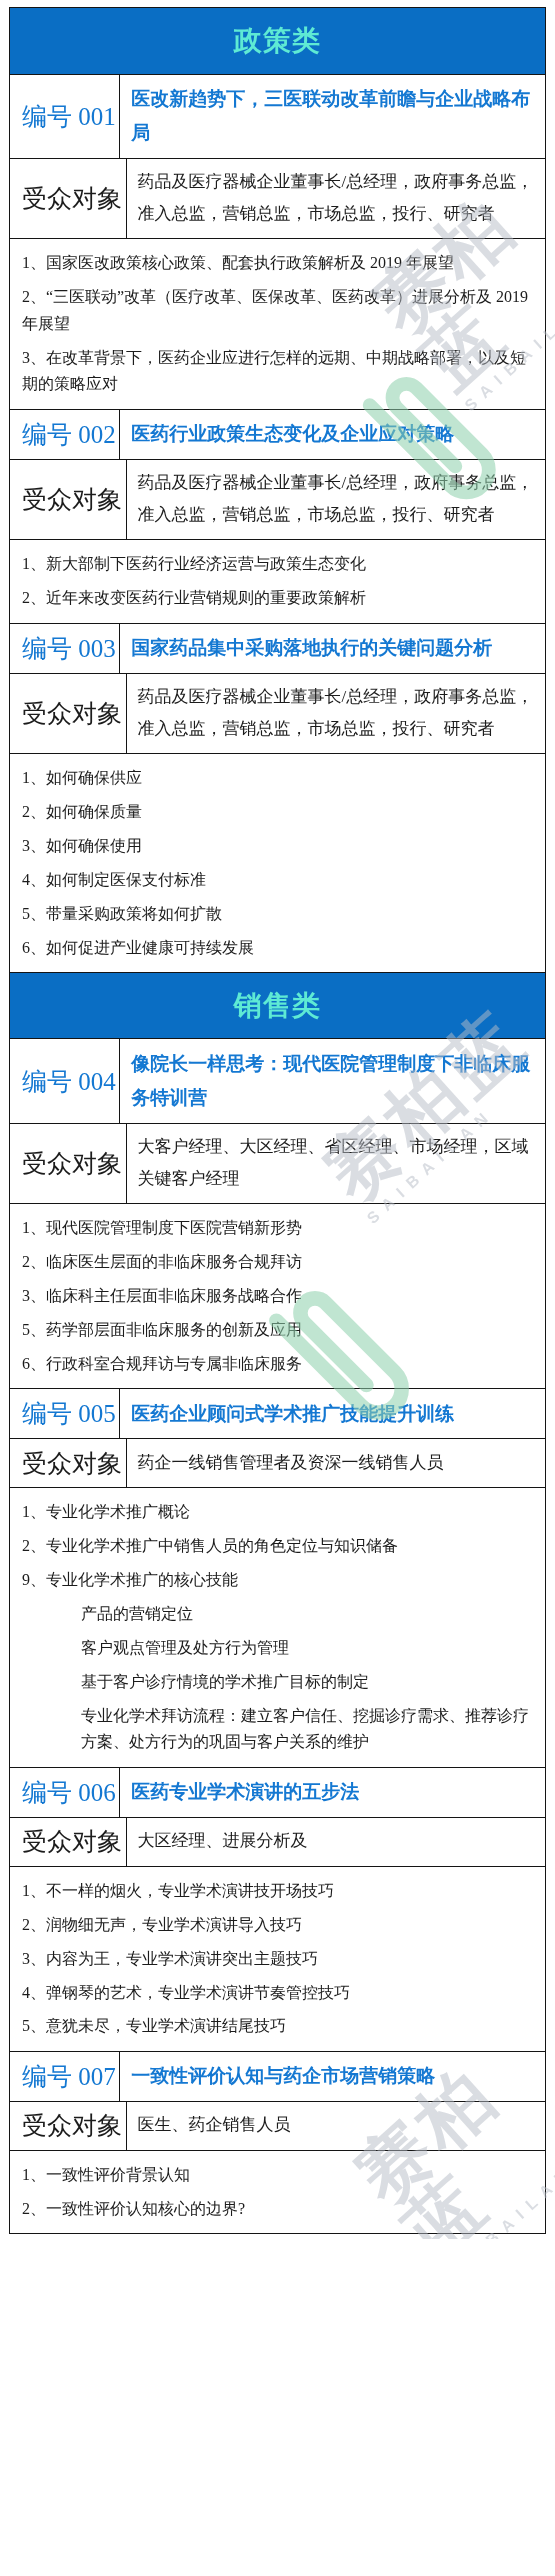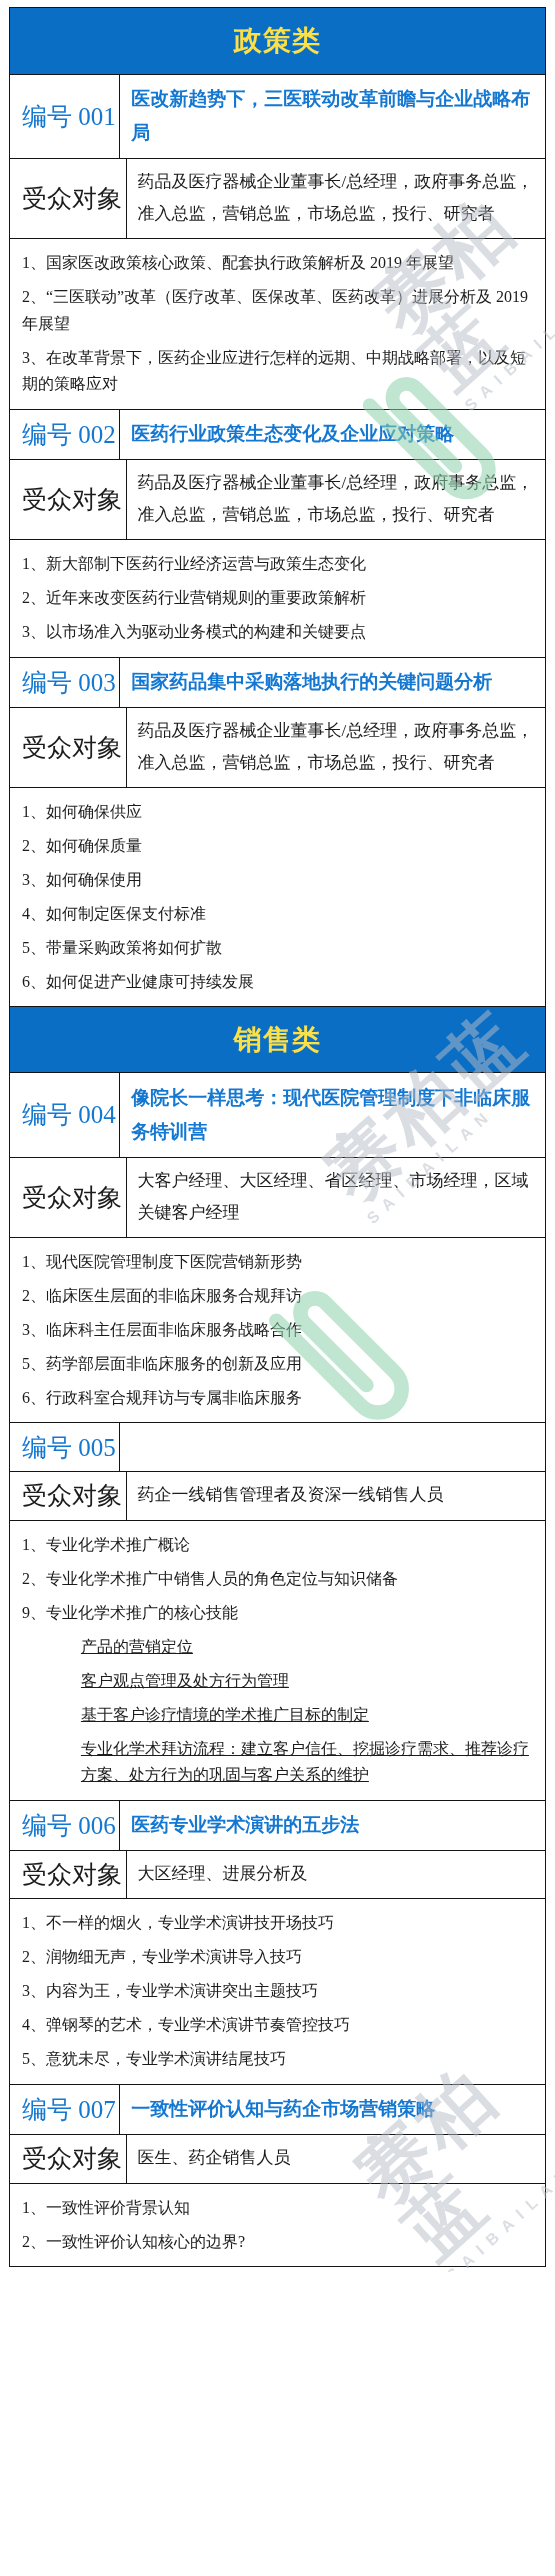--- a/index.html
+++ b/index.html
@@ -10,42 +10,42 @@
     --wm-green:#8ed0ac;
     --wm-gray:#b6bcc6;
   }
   html,body{margin:0;padding:0;background:#fff;}
   body{width:555px;color:var(--ink);font-family:"Liberation Serif",serif;}
   .page{position:relative;padding:7.4px 8.6px 5px 8.6px;box-sizing:border-box;width:555px;}
   .doc{border:1.2px solid var(--border);background:transparent;}
   .doc > :first-child{border-top:none;}
   .band{
     border-top:1.9px solid var(--border);
-    background:var(--band-blue);color:#fde047;
+    background:var(--band-blue);color:#5eead4;
     font-family:"Liberation Sans",sans-serif;font-weight:bold;
     font-size:28px;text-align:center;padding:13.6px 0;letter-spacing:1.2px;
   }
   .entry{border-top:1.9px solid var(--border);}
   .row{display:flex;border-bottom:1.2px solid var(--border);}
   .entry > :last-child{border-bottom:none;}
   .lcell{
     flex:0 0 93px;border-right:1.2px solid var(--border);
     display:flex;align-items:center;
     padding:7.4px 3.7px 7.4px 12.3px;font-size:25px;white-space:nowrap;
   }
   .code{color:var(--title-blue);}
   .rcell{flex:1;display:flex;align-items:flex-start;padding:7.4px 11px;}
   .title{
     color:var(--title-blue);font-family:"Liberation Sans",sans-serif;
     font-weight:bold;font-size:19px;line-height:1.8;
   }
   .aud{font-size:17px;line-height:1.9;}
   .items{padding:3.7px 12.3px 11px 12.3px;font-size:16px;}
   .item{line-height:1.66;margin-top:7.4px;}
-  .item.indent{padding-left:59px;text-decoration:underline;}
+  .item.indent{padding-left:59px;}
   
   .wm{position:absolute;pointer-events:none;transform:rotate(-42deg);transform-origin:left top;opacity:.5;}
   .wm .zh{
     font-family:"Liberation Sans",sans-serif;font-weight:bold;
     font-size:73px;color:var(--wm-gray);letter-spacing:6.2px;display:block;line-height:1;
   }
   .wm .en{
     font-family:"Liberation Sans",sans-serif;font-weight:bold;
     font-size:16px;color:var(--wm-gray);letter-spacing:8.6px;display:block;margin-top:3.7px;
   }
@@ -94,21 +94,20 @@
       </div>
       <div class="row">
         <div class="lcell">受众对象</div>
         <div class="rcell">
             <div class="aud">药品及医疗器械企业董事长/总经理，政府事务总监，准入总监，营销总监，市场总监，投行、研究者</div>
           </div>
       </div>
       <div class="items">
         <div class="item">1、新大部制下医药行业经济运营与政策生态变化</div>
         <div class="item">2、近年来改变医药行业营销规则的重要政策解析</div>
-        <div class="item">3、以市场准入为驱动业务模式的构建和关键要点</div>
       </div>
     </div>
 
     <div class="entry">
       <div class="row">
         <div class="lcell code">编号 003</div>
         <div class="rcell">
             <div class="title">国家药品集中采购落地执行的关键问题分析</div>
           </div>
       </div>
@@ -148,20 +147,23 @@
         <div class="item">2、临床医生层面的非临床服务合规拜访</div>
         <div class="item">3、临床科主任层面非临床服务战略合作</div>
         <div class="item">5、药学部层面非临床服务的创新及应用</div>
         <div class="item">6、行政科室合规拜访与专属非临床服务</div>
       </div>
     </div>
 
     <div class="entry">
       <div class="row">
         <div class="lcell code">编号 005</div>
+        <div class="rcell">
+            <div class="title">医药企业顾问式学术推广技能提升训练</div>
+          </div>
       </div>
       <div class="row">
         <div class="lcell">受众对象</div>
         <div class="rcell">
             <div class="aud">药企一线销售管理者及资深一线销售人员</div>
           </div>
       </div>
       <div class="items">
         <div class="item">1、专业化学术推广概论</div>
         <div class="item">2、专业化学术推广中销售人员的角色定位与知识储备</div>

